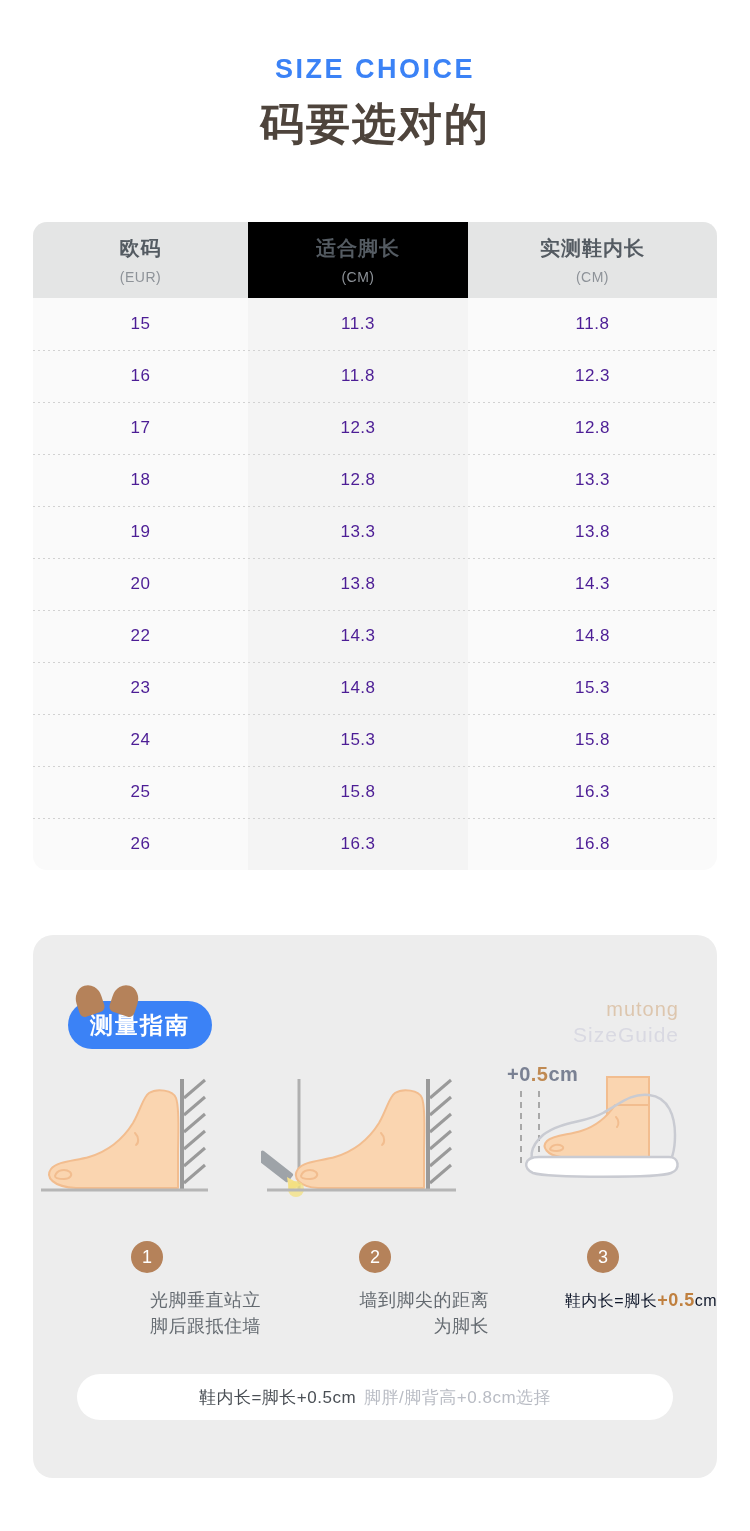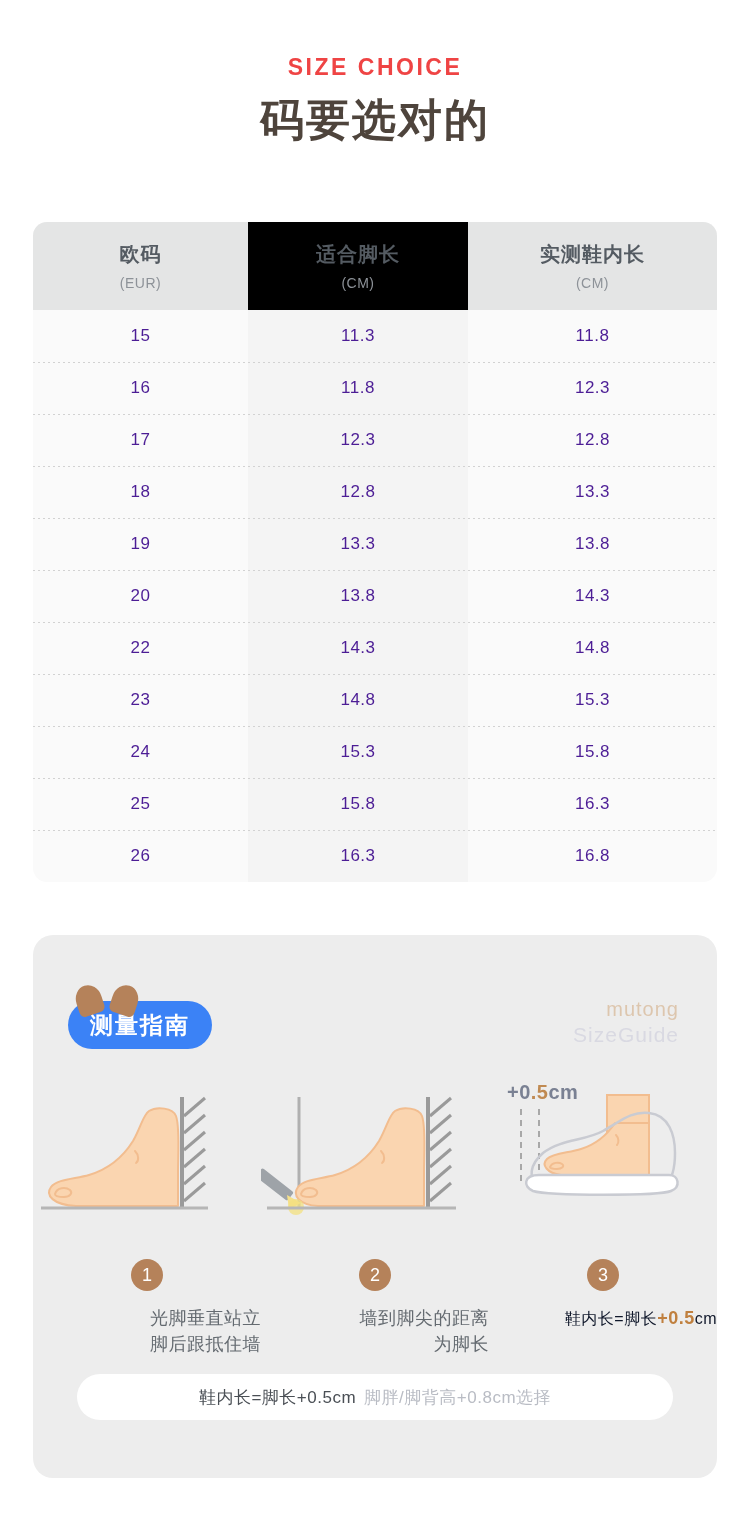--- a/index.html
+++ b/index.html
@@ -8,41 +8,41 @@
     background: #ffffff;
     font-family: "Liberation Sans", "DejaVu Sans", sans-serif;
     overflow: hidden;
   }
   .page { position: relative; width: 750px; height: 1531px; background:#fff; }
 
   
   .head { position:absolute; left:0; top:0; width:750px; text-align:center; }
   .head .en {
     margin-top:54px;
-    font-size:23px; letter-spacing:2.5px; font-weight:700;
-    color:#ef4444;
+    font-size:27px; letter-spacing:2.5px; font-weight:700;
+    color:#3b82f6;
   }
   .head .cn {
     margin-top:10px;
     font-size:44px; font-weight:700; letter-spacing:2px;
     color:#4e443c;
   }
 
   
   .table-card {
     position:absolute; left:33px; top:222px; width:684px;
     border-radius:14px; overflow:hidden; background:#fafafa;
   }
   .trow { display:flex; width:100%; position:relative; }
   .tcell { display:flex; flex-direction:column; align-items:center; justify-content:center; }
   .c1 { width:215px; }
   .c2 { width:220px; background:#f4f4f4; }
   .c3 { width:249px; }
 
-  .thead { height:88px; background:#e4e5e5; }
+  .thead { height:76px; background:#e4e5e5; }
   .thead .c2 { background:#000000; }
   .th-main { font-size:20px; font-weight:700; color:#545b62; letter-spacing:1px; }
   .th-sub  { font-size:14px; color:#8d9298; margin-top:7px; letter-spacing:.5px; }
 
   .tbody-row { height:52px; }
   .tbody-row .td { font-size:17px; color:#4c1d95; letter-spacing:.5px; }
   .divider { position:absolute; left:0; right:0; top:0; height:1px;
              background-image: repeating-linear-gradient(to right,#d2d2d2 0 2px, transparent 2px 5px);
              background-size:5px 1px; background-repeat:repeat-x; }
 
@@ -59,21 +59,21 @@
   }
   .ear { position:absolute; width:26px; height:30px; background:#b5825a; border-radius:50% 50% 20% 20%; top:-16px; }
   .ear.l { left:8px;  transform: rotate(-18deg); }
   .ear.r { left:44px; transform: rotate(18deg); }
 
   .wm { position:absolute; right:38px; top:62px; text-align:right; line-height:1.25; }
   .wm .w1 { font-size:20px; color:#ddc6ae; letter-spacing:1px; }
   .wm .w2 { font-size:21px; color:#d9d9e2; letter-spacing:1px; }
 
   .steps { position:absolute; left:0; top:130px; width:684px; display:flex; }
-  .step { width:228px; position:relative;margin-top:18px; }
+  .step { width:228px; position:relative; }
   .art { position:relative; height:160px; }
   .num {
     width:32px; height:32px; border-radius:50%; background:#b5825a; color:#fff;
     font-size:18px; display:flex; align-items:center; justify-content:center;
     margin:16px auto 0;
   }
   .cap { margin-top:14px; text-align:right; font-size:18px; color:#646a70; line-height:1.45; letter-spacing:.5px; }
   .cap .hl { color:#c0803f; font-weight:700; }
   .cap .sm { font-size:16px; color:#0f172a; }
 

